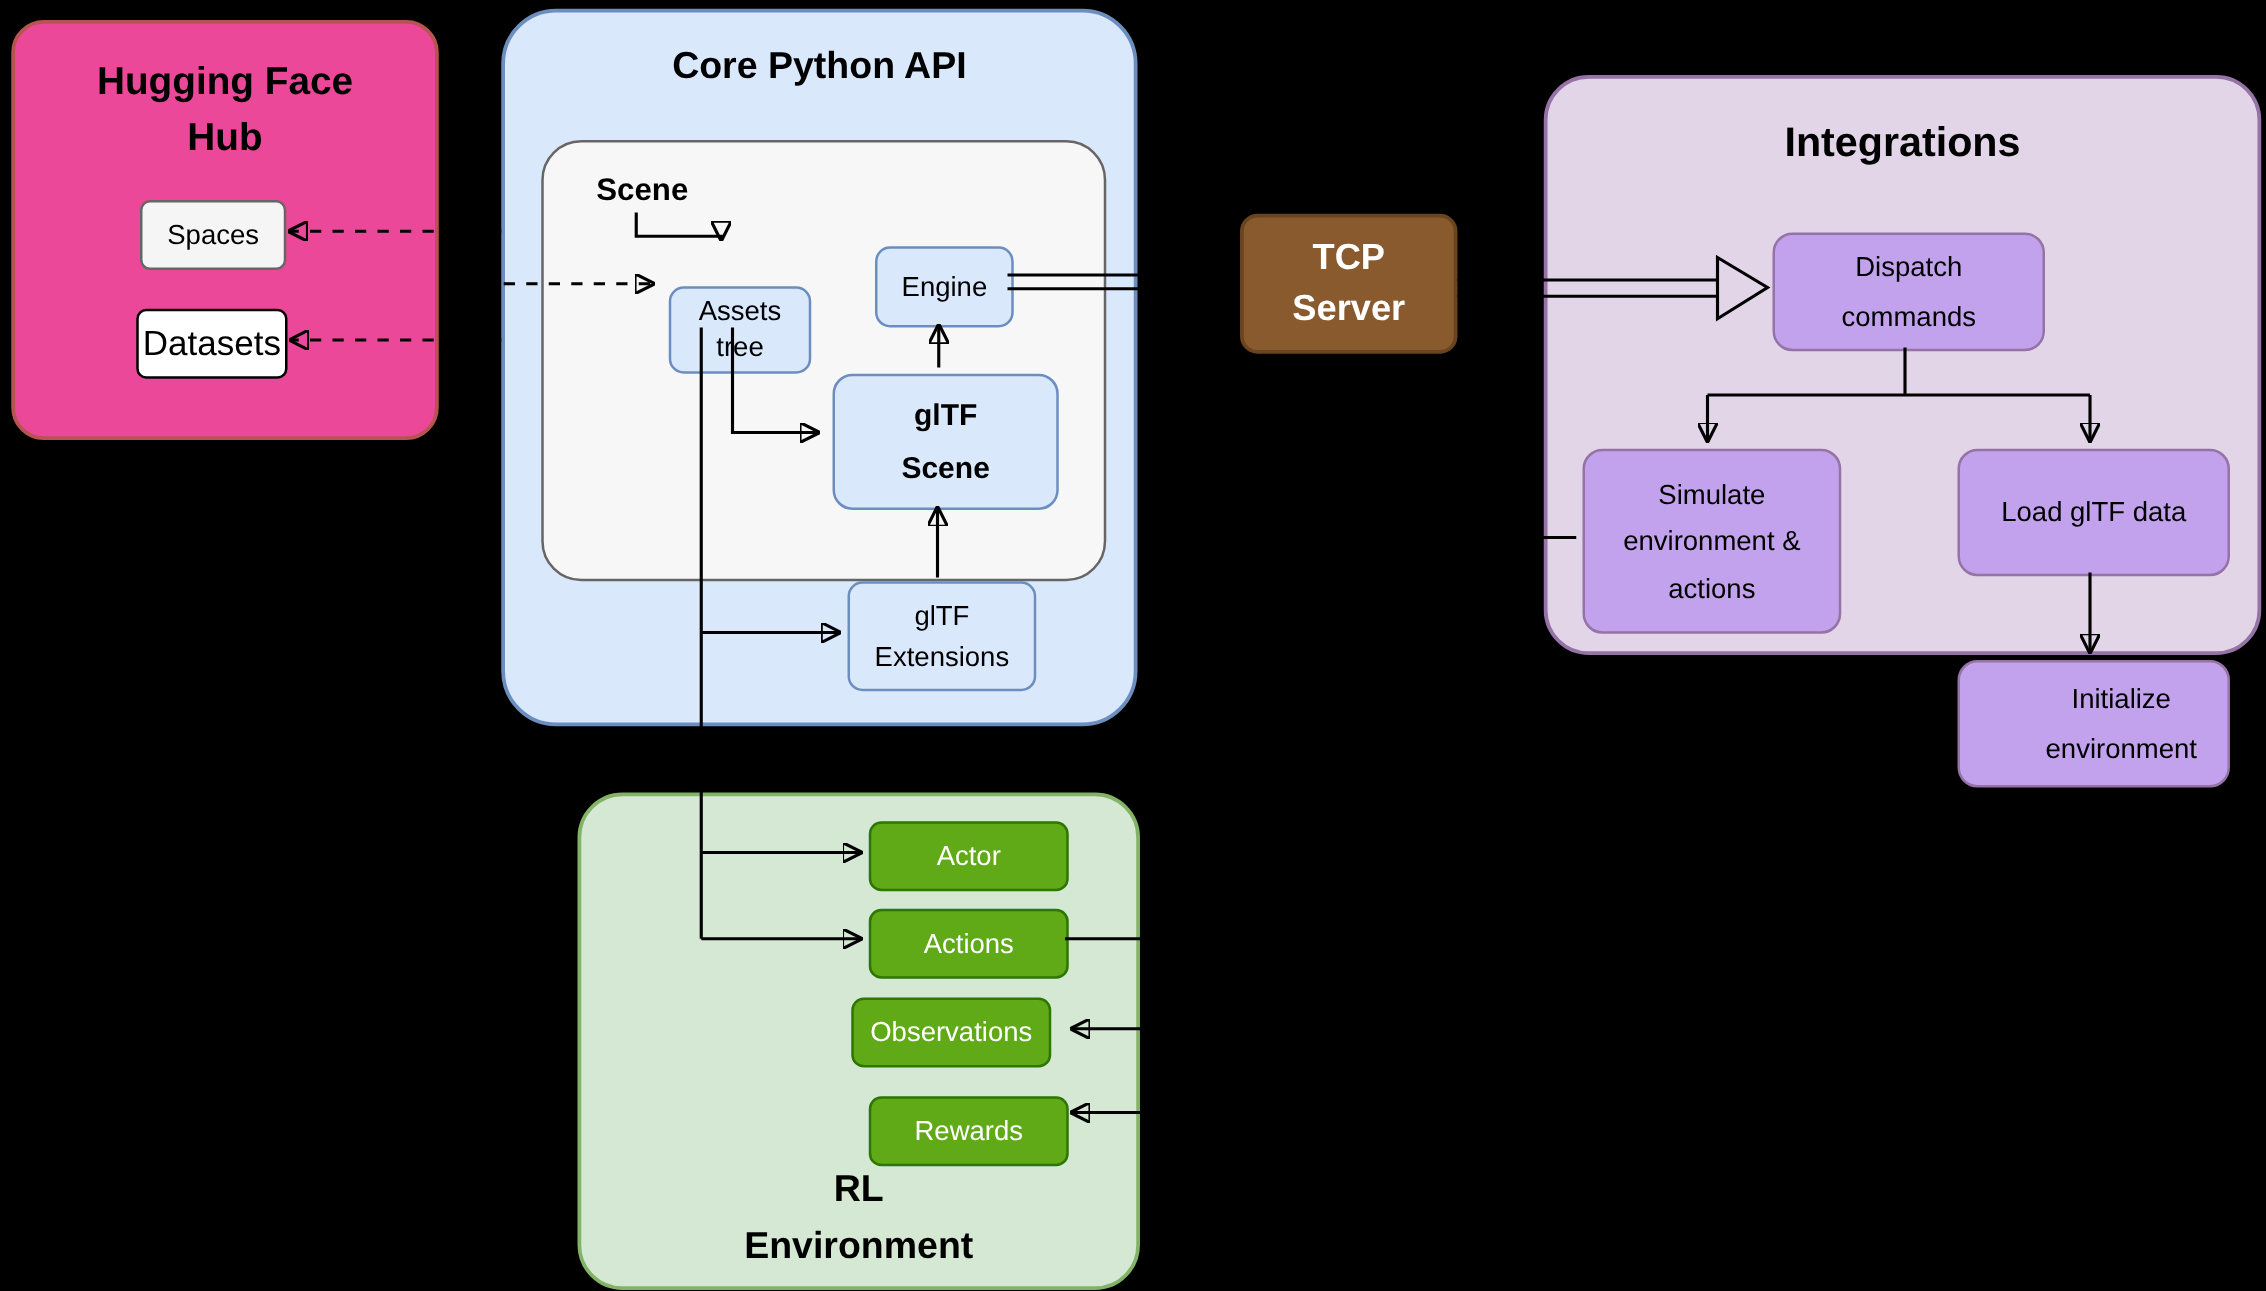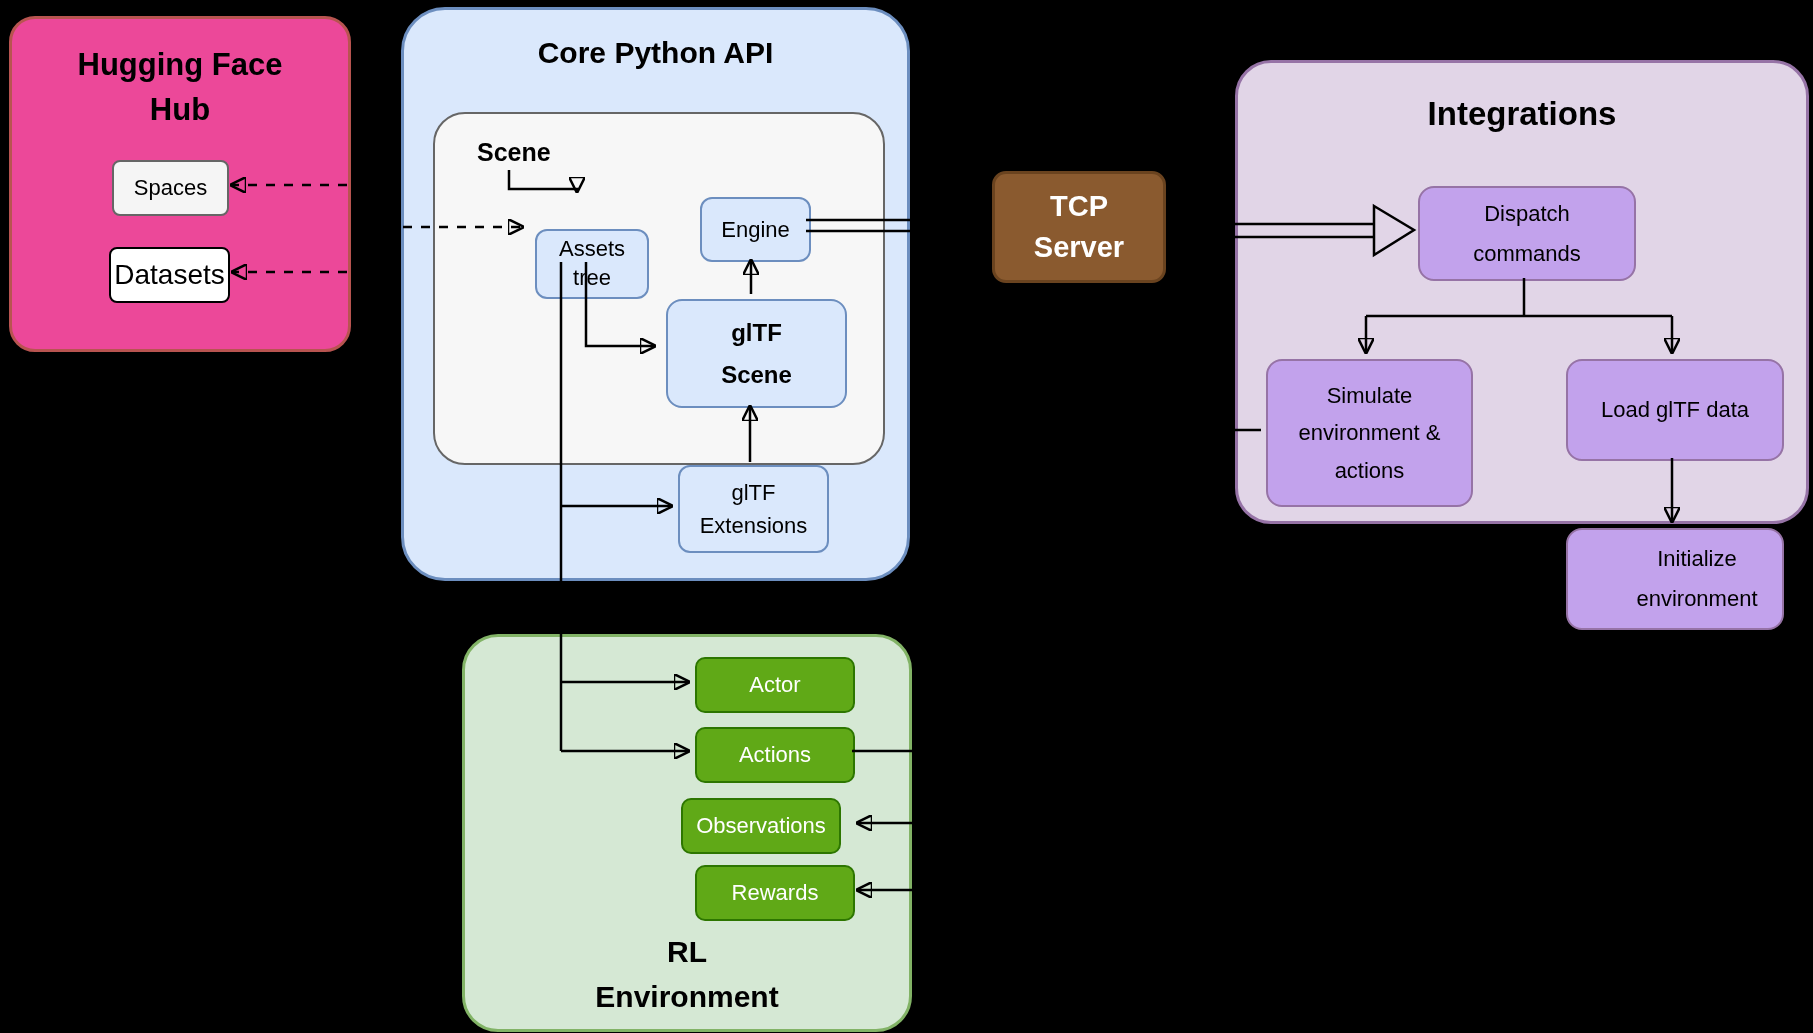--- a/index.html
+++ b/index.html
@@ -37,21 +37,21 @@
   .simulate-node{left:28px;top:296px;width:207px;height:148px;background:#c2a2ec;border:2.5px solid #9673a6;border-radius:16px;font-size:22px;line-height:1.7;}
   .load-node{left:328px;top:296px;width:218px;height:102px;background:#c2a2ec;border:2.5px solid #9673a6;border-radius:16px;font-size:22px;}
   .init-node{left:328px;top:465px;width:218px;height:102px;background:#c2a2ec;border:2.5px solid #9673a6;border-radius:16px;font-size:22px;line-height:1.8;padding-left:44px;}
 
   
   .rl-panel{left:462px;top:634px;width:450px;height:398px;background:#d5e8d4;border:3px solid #82b366;border-radius:36px;}
   .rl-title{top:292px;font-size:30px;line-height:1.5;}
   .actor-node{left:230px;top:20px;}
   .actions-node{left:230px;top:90px;}
   .observations-node{left:216px;top:161px;}
-  .rewards-node{left:230px;top:228px;}
+  .rewards-node{left:230px;top:240px;}
   .green-node{width:160px;height:56px;background:#60a917;border:2.5px solid #2d7600;border-radius:10px;font-size:22px;color:#ffffff;}
 
   
   .overlay{position:absolute;left:0;top:0;width:1813px;height:1033px;pointer-events:none;z-index:10;}
   .overlay path,.overlay polygon{fill:none;stroke:#000000;stroke-width:2.5;}
   .overlay .dashed{stroke-dasharray:9,9;}
 </style>
 </head>
 <body>
 

